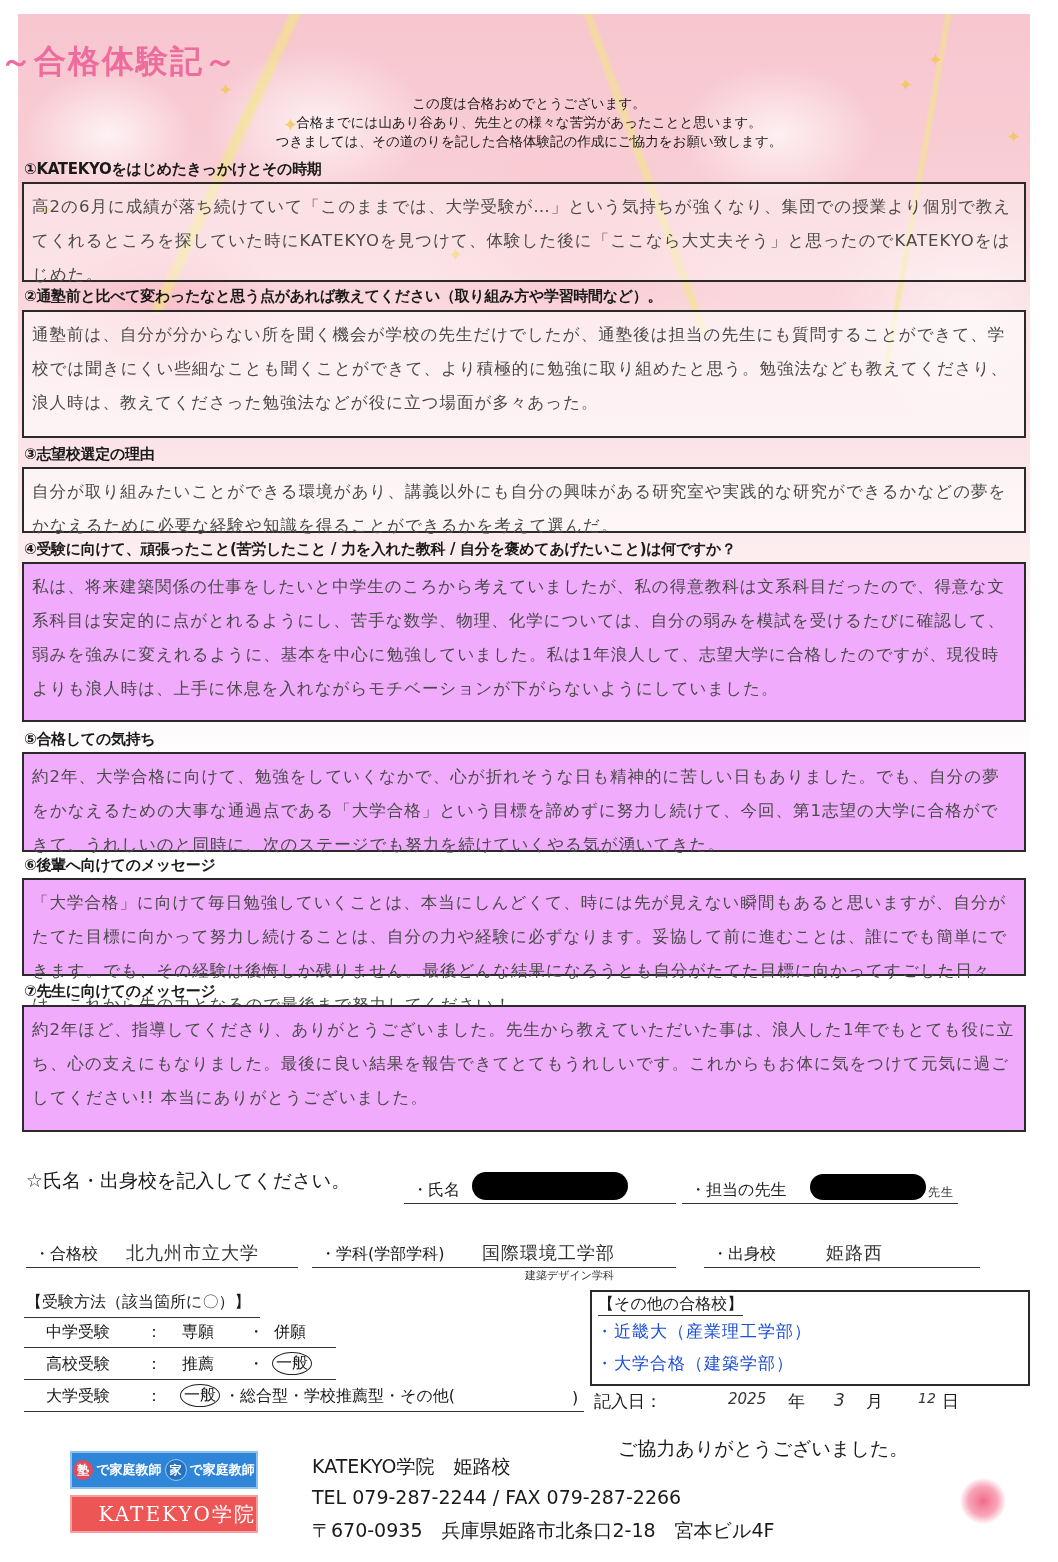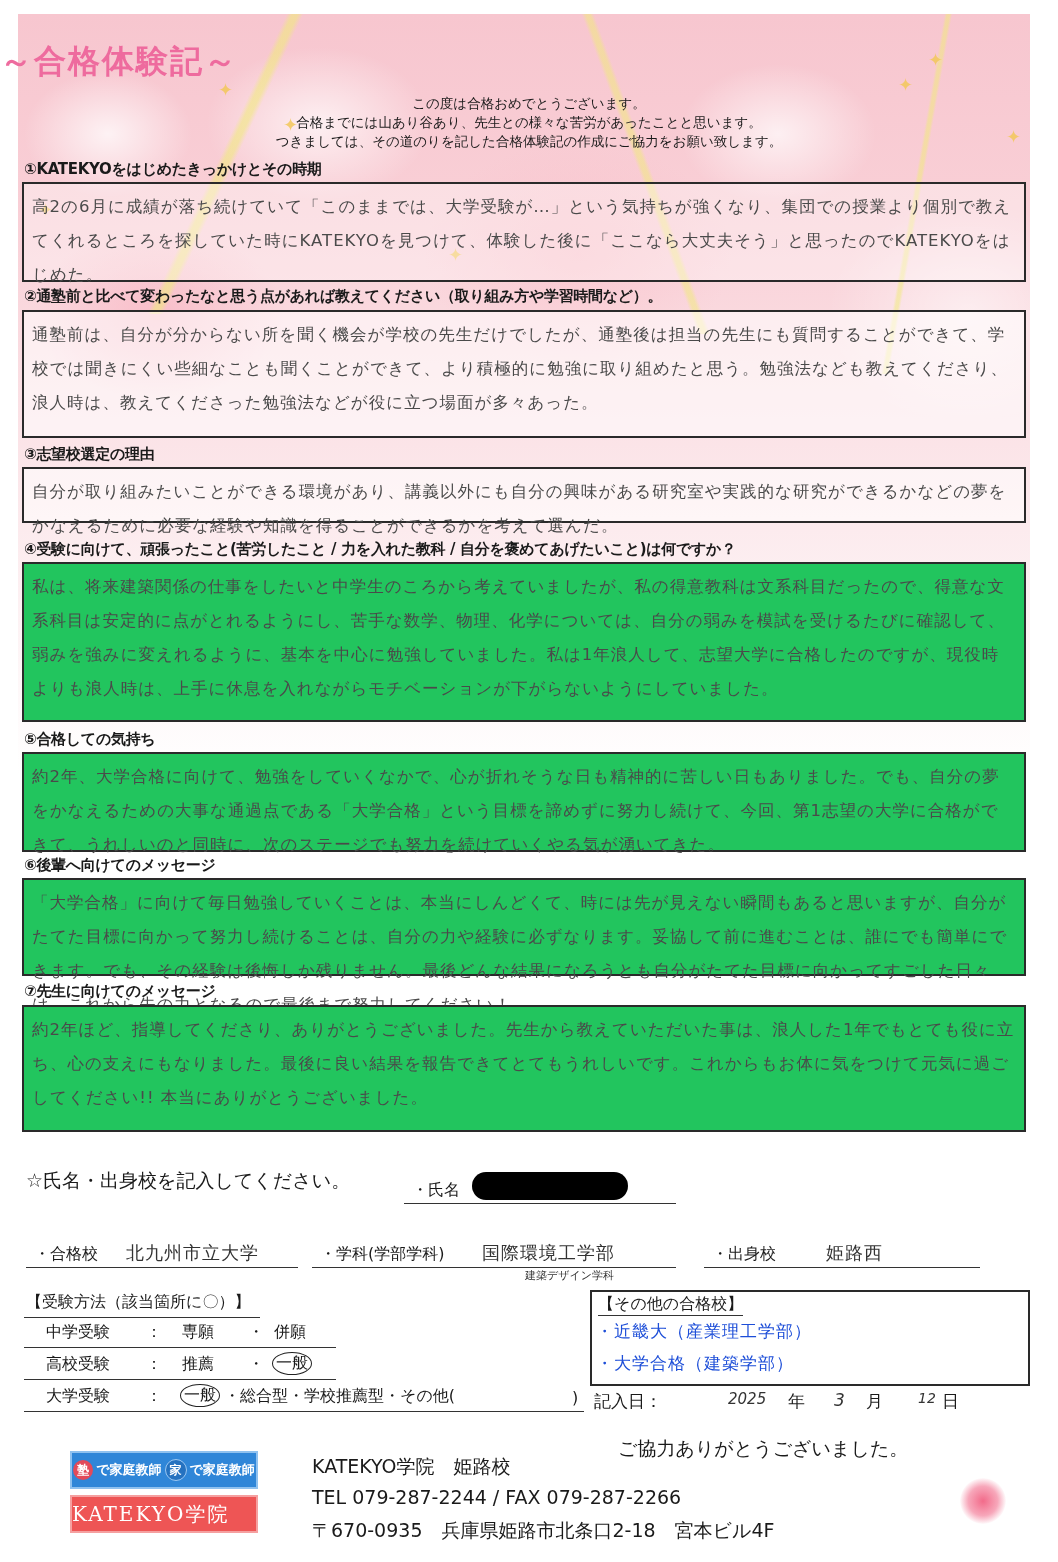--- a/index.html
+++ b/index.html
@@ -34,21 +34,21 @@
     letter-spacing:2px;
   }
   .intro { position:absolute; left:0; width:1058px; top:94px; text-align:center; font-size:13.5px; line-height:19px; }
 
   .q-label { position:absolute; left:24px; font-size:15px; font-weight:bold; letter-spacing:-0.3px; }
   .answer-box {
     position:absolute; left:22px; width:1004px; border:2px solid #2a2a2a; background:rgba(255,255,255,0.55);
     box-sizing:border-box; padding:6px 8px; font-family:"DejaVu Sans", sans-serif;
     color:#4a4a4a; font-size:16.5px; line-height:34px; letter-spacing:1px;
   }
-  .answer-box.light { background:#22c55e; }
+  .answer-box.light { background:#f0abfc; }
 
   .form-heading { position:absolute; left:26px; top:1168px; font-size:19px; }
   .field { position:absolute; border-bottom:1.5px solid #333; height:34px; box-sizing:border-box; font-size:16px; }
   .field .lbl { position:absolute; left:8px; bottom:2px; white-space:nowrap; }
   .field .val { position:absolute; bottom:2px; white-space:nowrap; color:#333; font-size:18px; letter-spacing:1px; }
   .redact { position:absolute; background:#000; border-radius:18px; }
   .small-note { position:absolute; font-size:11px; color:#333; }
 
   .method-row { position:absolute; left:24px; border-bottom:1.5px solid #333; font-size:16px; height:26px; box-sizing:border-box; white-space:nowrap; }
   .method-row span { position:absolute; bottom:4px; }
@@ -58,21 +58,21 @@
   .other-box .hd { position:absolute; left:6px; top:2px; font-size:16px; border-bottom:1.5px solid #333; }
   .other-box .it { position:absolute; left:4px; font-size:17px; color:#1d4ed8; letter-spacing:1px; }
 
   .date-row { position:absolute; left:594px; top:1390px; font-size:17px; white-space:nowrap; }
   .date-row span { position:absolute; top:0; }
   .thanks { position:absolute; left:618px; top:1436px; font-size:19px; }
 
   .logo { position:absolute; left:70px; top:1451px; width:188px; }
   .logo .top { background:#2f86d8; height:38px; border:2px solid #8fc1ef; box-sizing:border-box; color:#fff; font-weight:bold; font-size:13px; display:flex; align-items:center; justify-content:center; gap:3px; }
   .logo .top .badge { display:inline-block; width:20px; height:20px; border-radius:50%; text-align:center; line-height:20px; font-size:12px; }
-  .logo .bottom { margin-top:6px; background:#ee5555; height:38px; border:2px solid #f5a0a0; box-sizing:border-box; color:#fff; font-family:"DejaVu Serif", serif; font-size:20px; text-align:left; line-height:34px; letter-spacing:2px; }
+  .logo .bottom { margin-top:6px; background:#ee5555; height:38px; border:2px solid #f5a0a0; box-sizing:border-box; color:#fff; font-family:"DejaVu Serif", serif; font-size:20px; text-align:right; line-height:34px; letter-spacing:2px; }
 
   .contact { position:absolute; left:312px; font-size:19px; white-space:nowrap; }
   .blossom { position:absolute; left:960px; top:1478px; width:46px; height:46px; border-radius:50%;
     background: radial-gradient(circle, #f26b8a 0%, #f7a7ba 45%, rgba(255,255,255,0) 72%); }
 </style>
 </head>
 <body>
 
 <div class="bg-art">
   <span class="star" style="left:20px;top:185px">✦</span>
@@ -92,39 +92,44 @@
     <div>つきましては、その道のりを記した合格体験記の作成にご協力をお願い致します。</div>
   </div>
 
   <div class="q-label" style="top:160px">①KATEKYOをはじめたきっかけとその時期</div>
   <div class="answer-box" style="top:182px;height:100px;background:rgba(255,255,255,0.35)">高2の6月に成績が落ち続けていて「このままでは、大学受験が…」という気持ちが強くなり、集団での授業より個別で教えてくれるところを探していた時にKATEKYOを見つけて、体験した後に「ここなら大丈夫そう」と思ったのでKATEKYOをはじめた。</div>
 
   <div class="q-label" style="top:287px">②通塾前と比べて変わったなと思う点があれば教えてください（取り組み方や学習時間など）。</div>
   <div class="answer-box" style="top:310px;height:128px">通塾前は、自分が分からない所を聞く機会が学校の先生だけでしたが、通塾後は担当の先生にも質問することができて、学校では聞きにくい些細なことも聞くことができて、より積極的に勉強に取り組めたと思う。勉強法なども教えてくださり、浪人時は、教えてくださった勉強法などが役に立つ場面が多々あった。</div>
 
   <div class="q-label" style="top:445px">③志望校選定の理由</div>
-  <div class="answer-box" style="top:467px;height:56px">自分が取り組みたいことができる環境があり、講義以外にも自分の興味がある研究室や実践的な研究ができるかなどの夢をかなえるために必要な経験や知識を得ることができるかを考えて選んだ。</div>
+  <div class="answer-box" style="top:467px;height:66px">自分が取り組みたいことができる環境があり、講義以外にも自分の興味がある研究室や実践的な研究ができるかなどの夢をかなえるために必要な経験や知識を得ることができるかを考えて選んだ。</div>
 
   <div class="q-label" style="top:540px">④受験に向けて、頑張ったこと(苦労したこと / 力を入れた教科 / 自分を褒めてあげたいこと)は何ですか？</div>
   <div class="answer-box light" style="top:562px;height:160px">私は、将来建築関係の仕事をしたいと中学生のころから考えていましたが、私の得意教科は文系科目だったので、得意な文系科目は安定的に点がとれるようにし、苦手な数学、物理、化学については、自分の弱みを模試を受けるたびに確認して、弱みを強みに変えれるように、基本を中心に勉強していました。私は1年浪人して、志望大学に合格したのですが、現役時よりも浪人時は、上手に休息を入れながらモチベーションが下がらないようにしていました。</div>
 
   <div class="q-label" style="top:730px">⑤合格しての気持ち</div>
   <div class="answer-box light" style="top:752px;height:100px">約2年、大学合格に向けて、勉強をしていくなかで、心が折れそうな日も精神的に苦しい日もありました。でも、自分の夢をかなえるための大事な通過点である「大学合格」という目標を諦めずに努力し続けて、今回、第1志望の大学に合格ができて、うれしいのと同時に、次のステージでも努力を続けていくやる気が湧いてきた。</div>
 
   <div class="q-label" style="top:856px">⑥後輩へ向けてのメッセージ</div>
   <div class="answer-box light" style="top:878px;height:98px">「大学合格」に向けて毎日勉強していくことは、本当にしんどくて、時には先が見えない瞬間もあると思いますが、自分がたてた目標に向かって努力し続けることは、自分の力や経験に必ずなります。妥協して前に進むことは、誰にでも簡単にできます。でも、その経験は後悔しか残りません。最後どんな結果になろうとも自分がたてた目標に向かってすごした日々は、これから先の力となるので最後まで努力してください！</div>
 
   <div class="q-label" style="top:982px">⑦先生に向けてのメッセージ</div>
   <div class="answer-box light" style="top:1005px;height:127px">約2年ほど、指導してくださり、ありがとうございました。先生から教えていただいた事は、浪人した1年でもとても役に立ち、心の支えにもなりました。最後に良い結果を報告できてとてもうれしいです。これからもお体に気をつけて元気に過ごしてください!! 本当にありがとうございました。</div>
 
   <div class="form-heading">☆氏名・出身校を記入してください。</div>
 
   <div class="field" style="left:404px;top:1170px;width:272px">
     <span class="lbl">・氏名</span>
     <span class="redact" style="left:68px;top:2px;width:156px;height:28px"></span>
+  </div>
+  <div class="field" style="left:682px;top:1170px;width:276px">
+    <span class="lbl">・担当の先生</span>
+    <span class="redact" style="left:128px;top:4px;width:116px;height:26px"></span>
+    <span class="val" style="left:246px;font-size:12px">先生</span>
   </div>
 
   <div class="field" style="left:26px;top:1234px;width:272px">
     <span class="lbl">・合格校</span>
     <span class="val" style="left:100px">北九州市立大学</span>
   </div>
   <div class="field" style="left:312px;top:1234px;width:364px">
     <span class="lbl">・学科(学部学科)</span>
     <span class="val" style="left:170px">国際環境工学部</span>
   </div>

